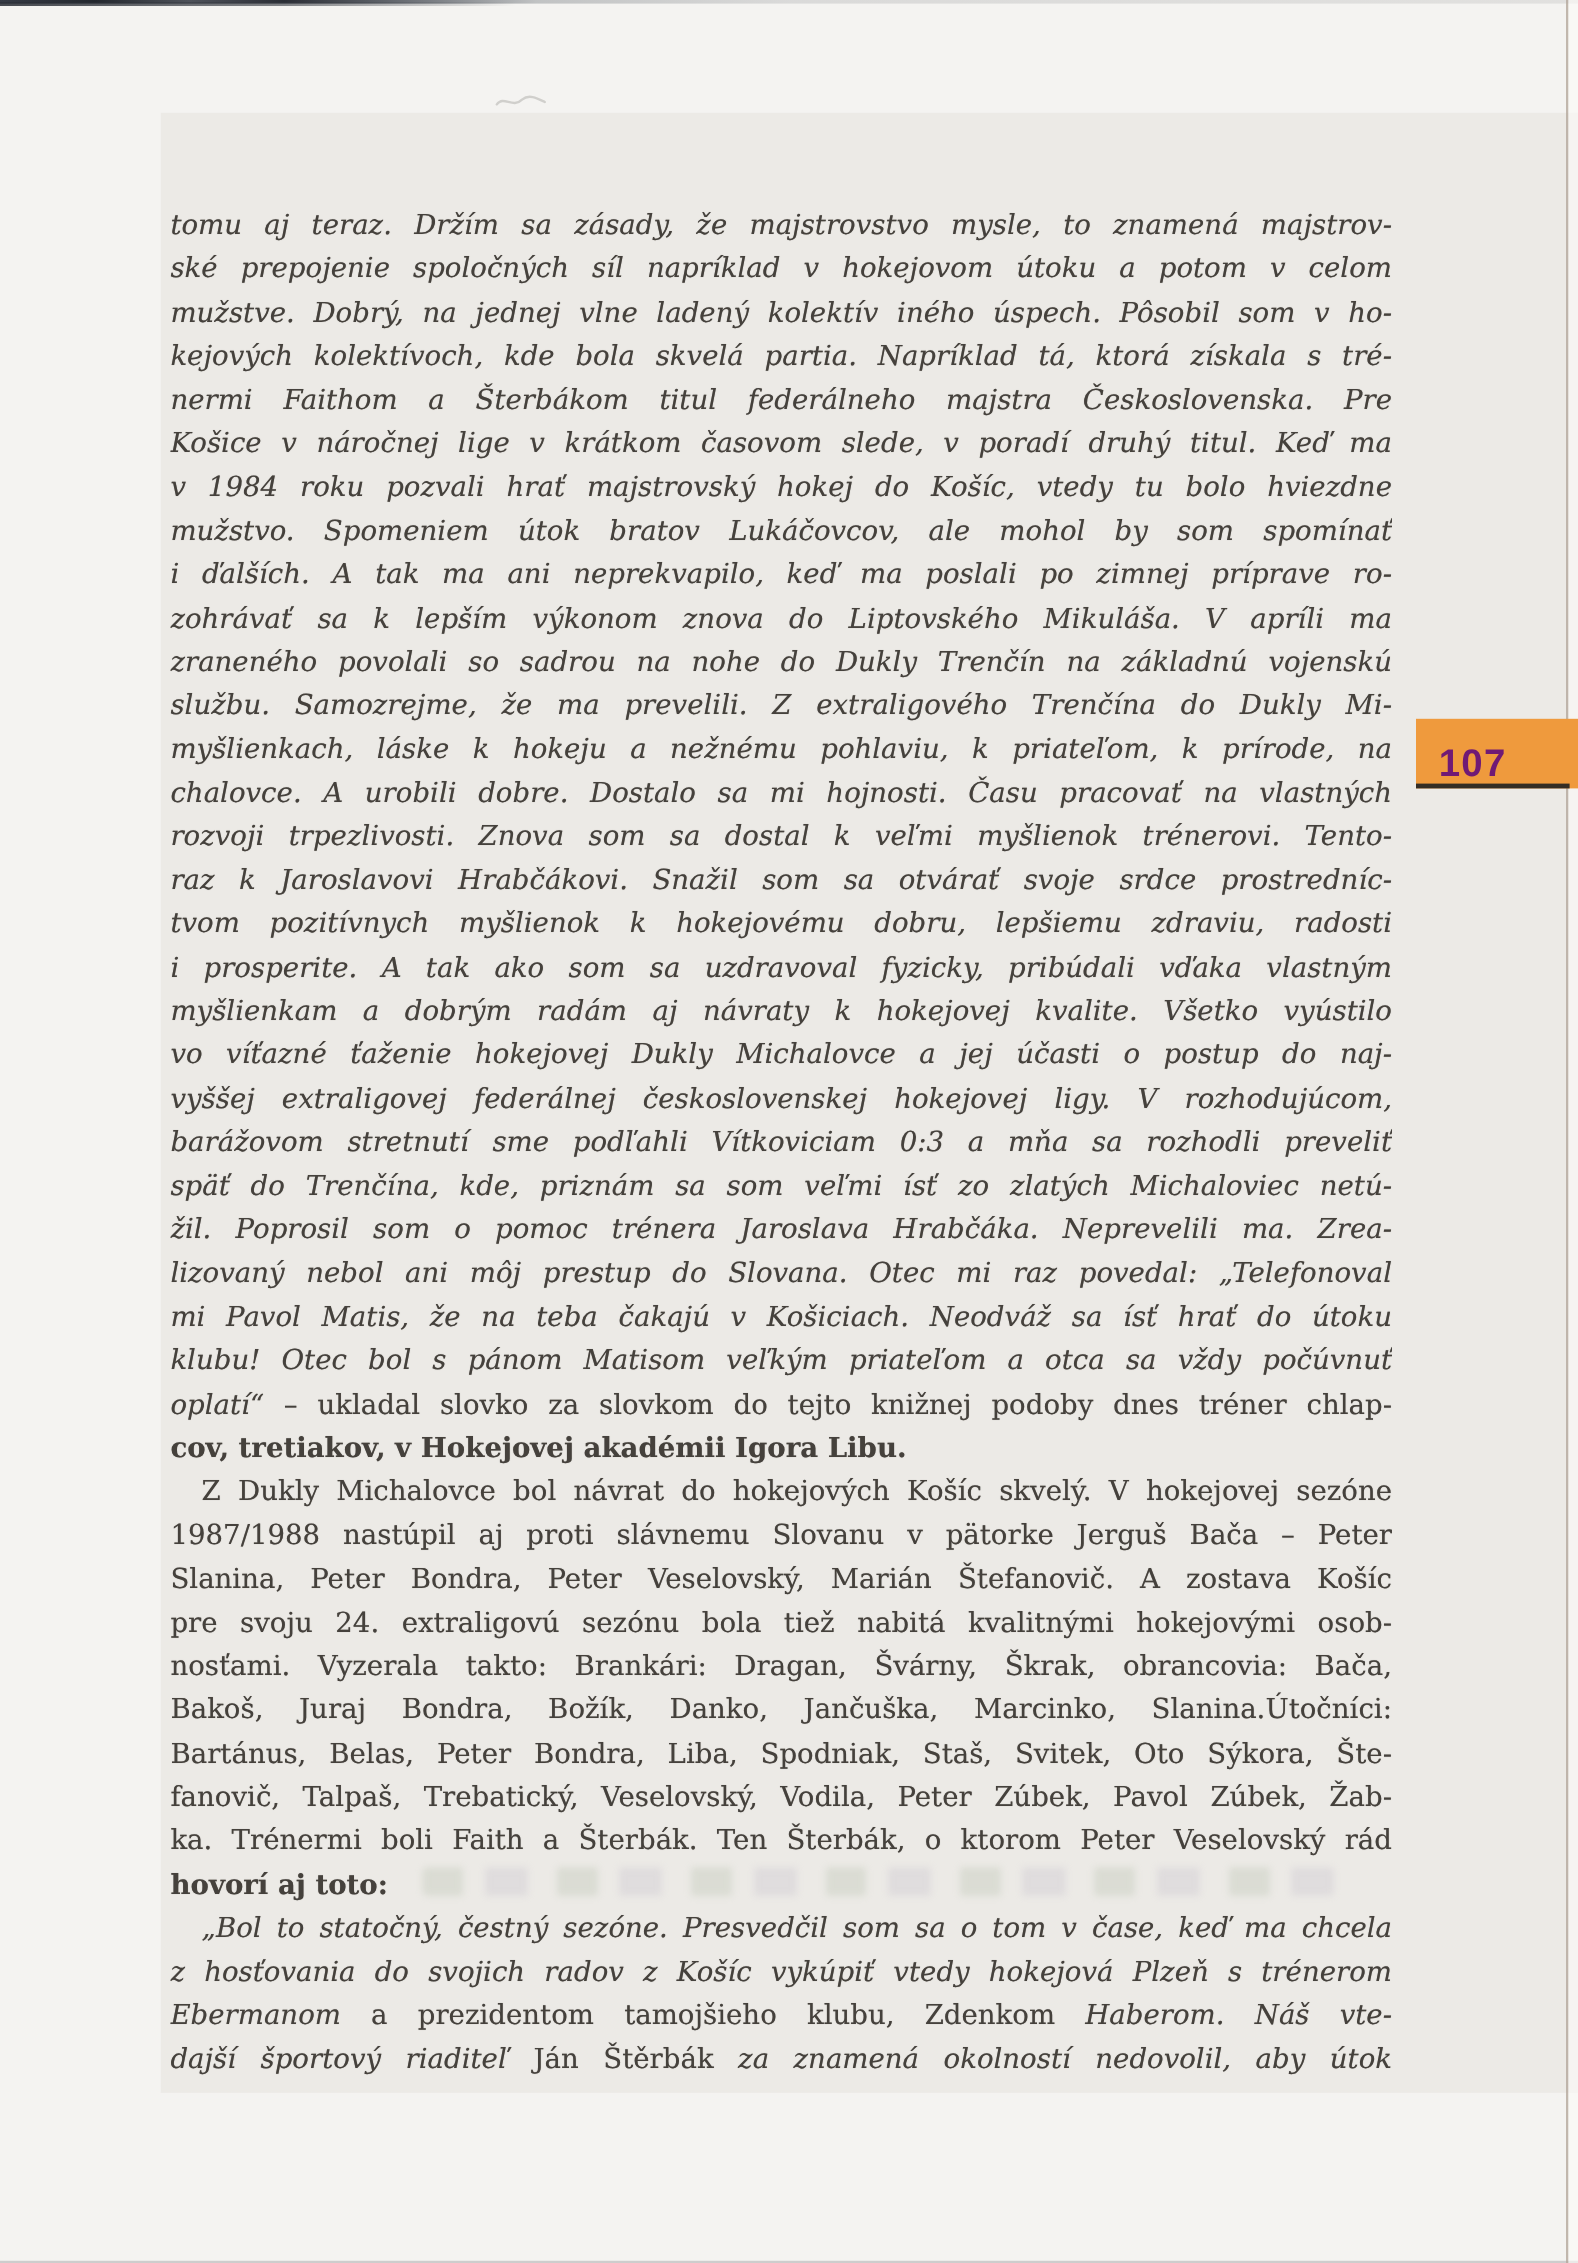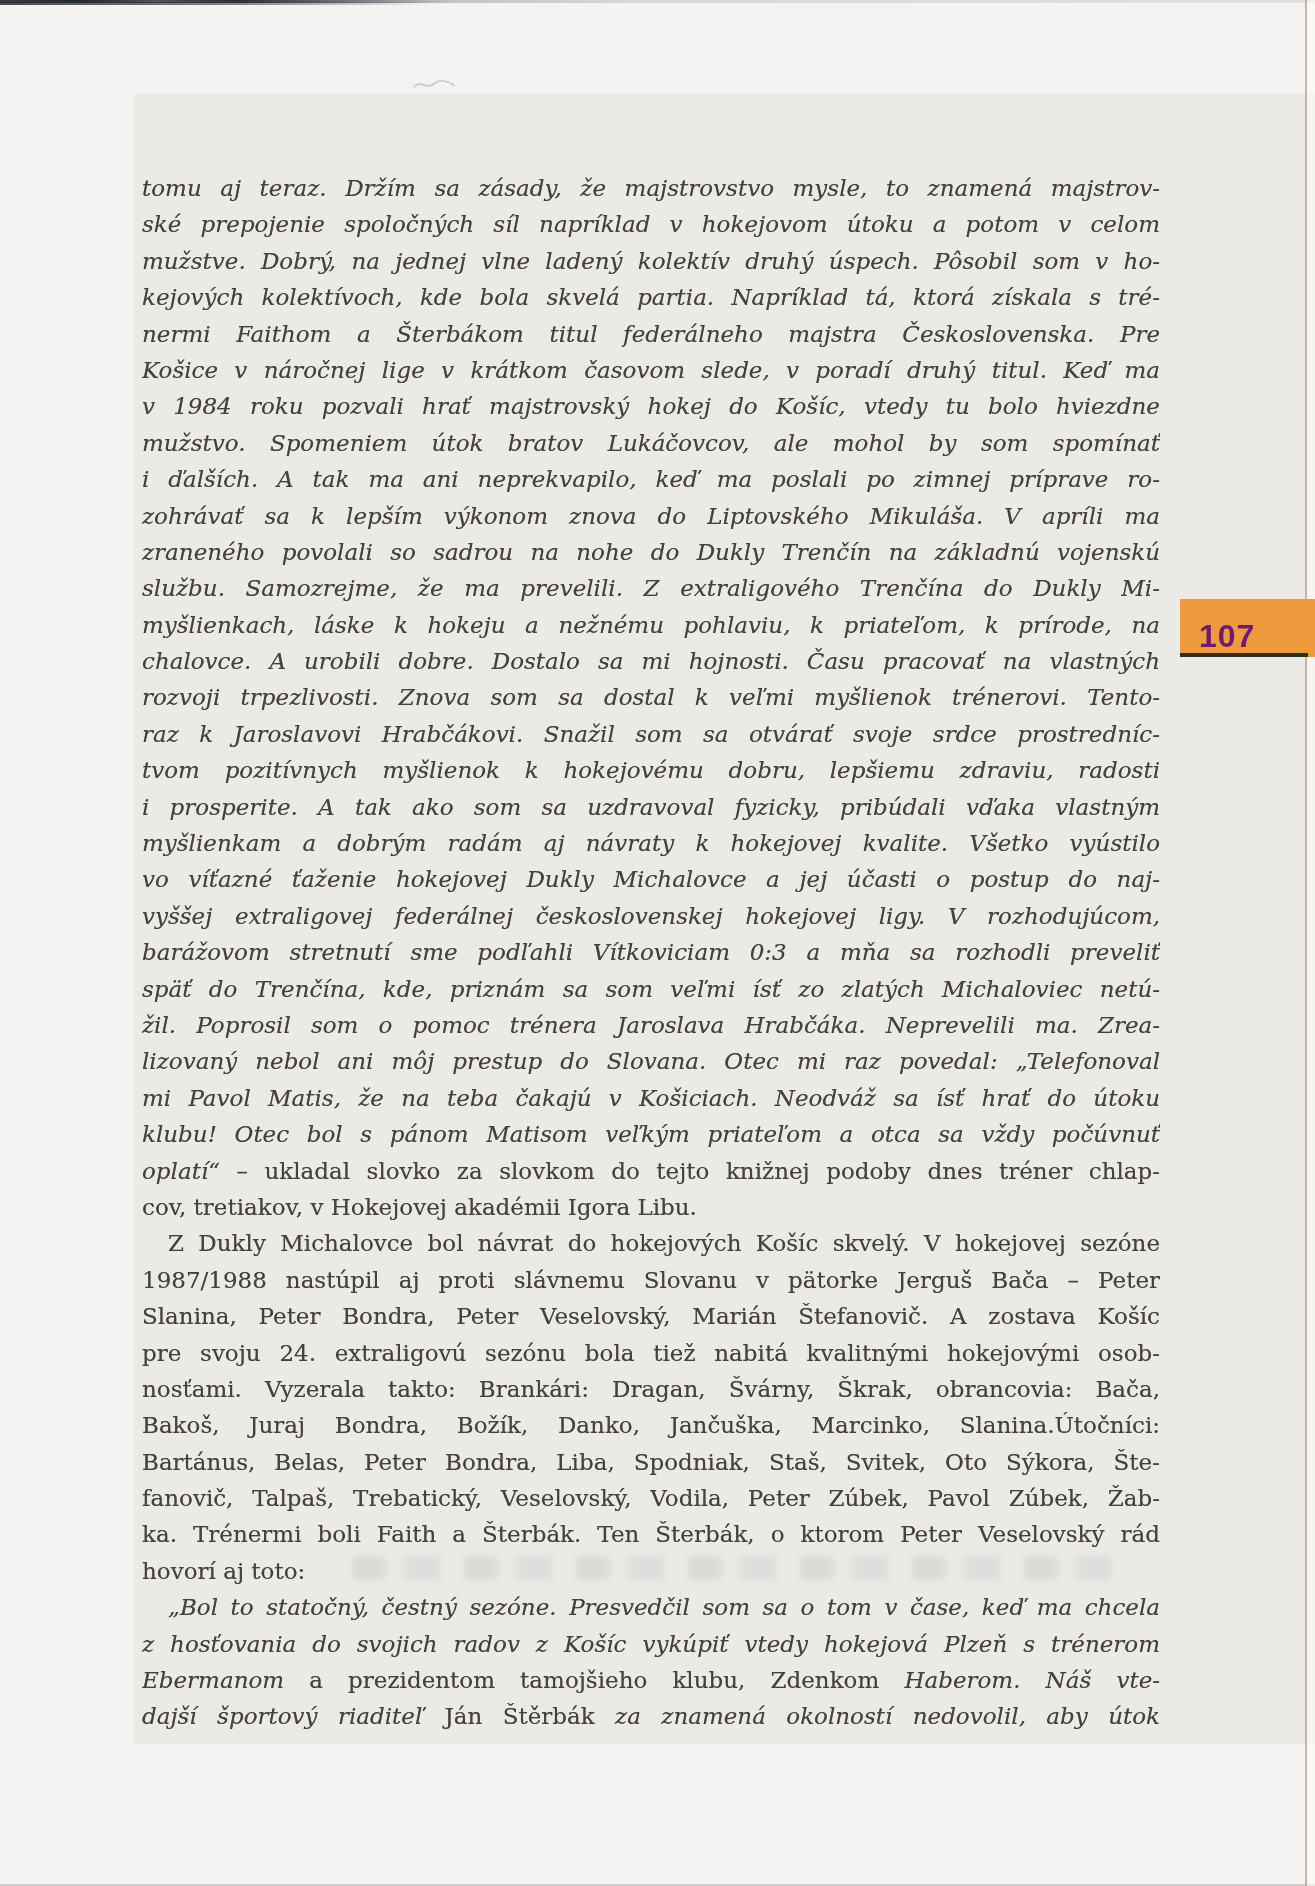--- a/index.html
+++ b/index.html
@@ -28,21 +28,21 @@
   .right-strip{position:absolute;left:1307px;top:0;width:8px;height:1886px;
     background:rgba(251,250,247,.62);}
   
   .text-block{
     position:absolute;left:142px;top:170px;width:1018px;
     font-size:23px;color:#45413c;
     text-shadow:0 0 0.6px rgba(69,65,60,.55);
   }
   .ln{height:36.4px;line-height:36.4px;overflow:hidden;
       text-align:justify;text-align-last:justify;}
-  .ln.nj{text-align:left;text-align-last:left;}
+  .ln.nj{text-align:left;text-align-last:left;font-weight:bold;}
   .ln.ind{text-indent:26px;}
   .i{font-style:italic;}
   .r{font-style:normal;}
   
   .page-tab{position:absolute;left:1180px;top:599px;width:135px;height:58px;
     background:#ef9a3d;
     display:flex;align-items:flex-end;
     padding:0 0 5px 19px;box-sizing:border-box;}
   .page-tab .num{
     font-family:"Liberation Sans", sans-serif;font-weight:700;
@@ -68,21 +68,21 @@
 <div class="edge-top-thick"></div>
 <div class="edge-bottom"></div>
 
 <svg class="squiggle" width="44" height="18" viewBox="0 0 44 18">
   <path d="M2,11 C8,3 15,15 23,7 C29,2 36,6 42,9" stroke="#c8c7c4" stroke-width="2" fill="none" stroke-linecap="round"></path>
 </svg>
 
 <div class="text-block">
     <div class="ln"><span class="i">tomu aj teraz. Držím sa zásady, že majstrovstvo mysle, to znamená majstrov-</span></div>
     <div class="ln"><span class="i">ské prepojenie spoločných síl napríklad v hokejovom útoku a potom v celom</span></div>
-    <div class="ln"><span class="i">mužstve. Dobrý, na jednej vlne ladený kolektív druhý úspech. Pôsobil som v ho-</span></div>
+    <div class="ln"><span class="i">mužstve. Dobrý, na jednej vlne ladený kolektív iného úspech. Pôsobil som v ho-</span></div>
     <div class="ln"><span class="i">kejových kolektívoch, kde bola skvelá partia. Napríklad tá, ktorá získala s tré-</span></div>
     <div class="ln"><span class="i">nermi Faithom a Šterbákom titul federálneho majstra Československa. Pre</span></div>
     <div class="ln"><span class="i">Košice v náročnej lige v krátkom časovom slede, v poradí druhý titul. Keď ma</span></div>
     <div class="ln"><span class="i">v 1984 roku pozvali hrať majstrovský hokej do Košíc, vtedy tu bolo hviezdne</span></div>
     <div class="ln"><span class="i">mužstvo. Spomeniem útok bratov Lukáčovcov, ale mohol by som spomínať</span></div>
     <div class="ln"><span class="i">i ďalších. A tak ma ani neprekvapilo, keď ma poslali po zimnej príprave ro-</span></div>
     <div class="ln"><span class="i">zohrávať sa k lepším výkonom znova do Liptovského Mikuláša. V apríli ma</span></div>
     <div class="ln"><span class="i">zraneného povolali so sadrou na nohe do Dukly Trenčín na základnú vojenskú</span></div>
     <div class="ln"><span class="i">službu. Samozrejme, že ma prevelili. Z extraligového Trenčína do Dukly Mi-</span></div>
     <div class="ln"><span class="i">myšlienkach, láske k hokeju a nežnému pohlaviu, k priateľom, k prírode, na</span></div>

